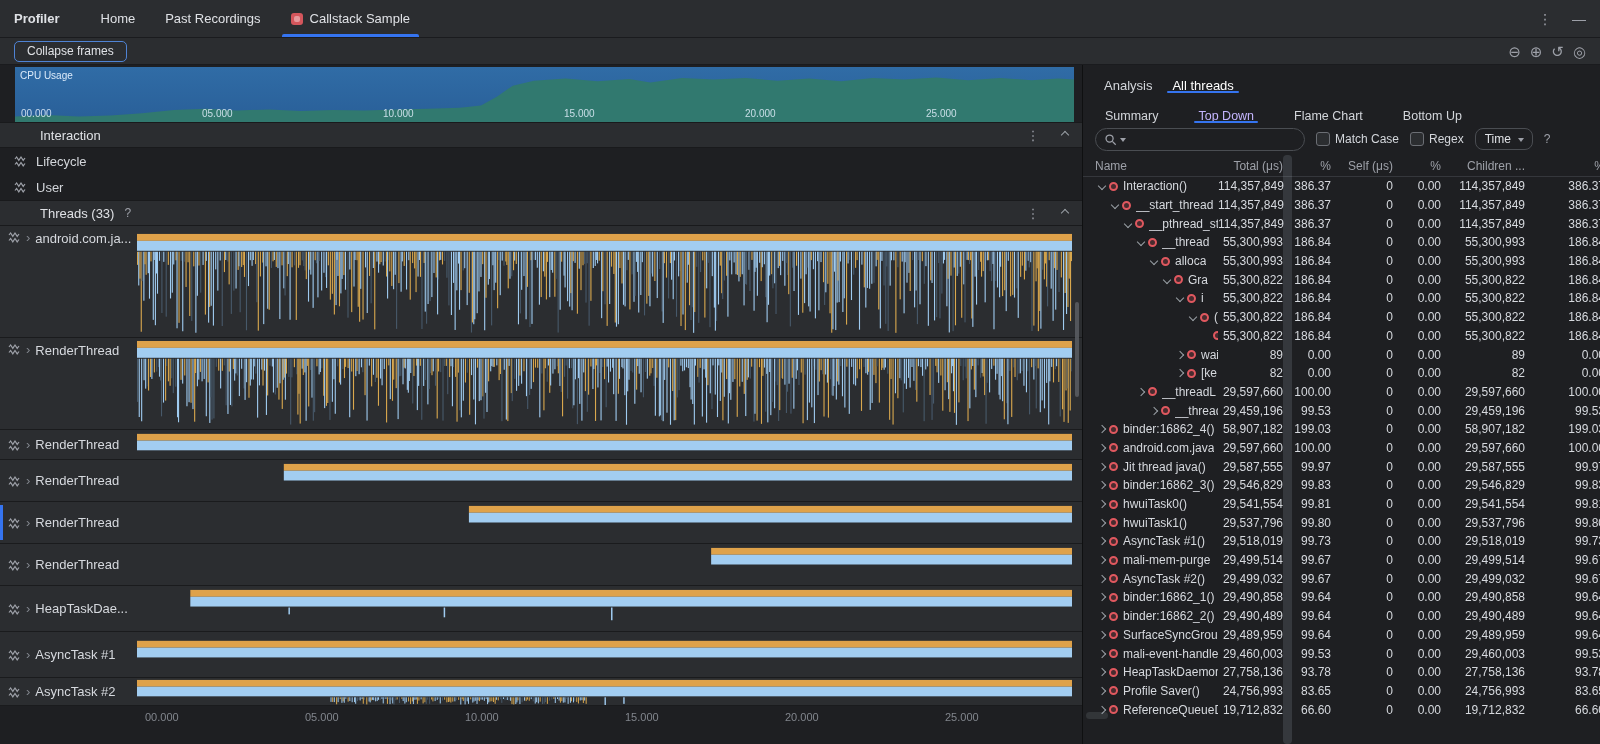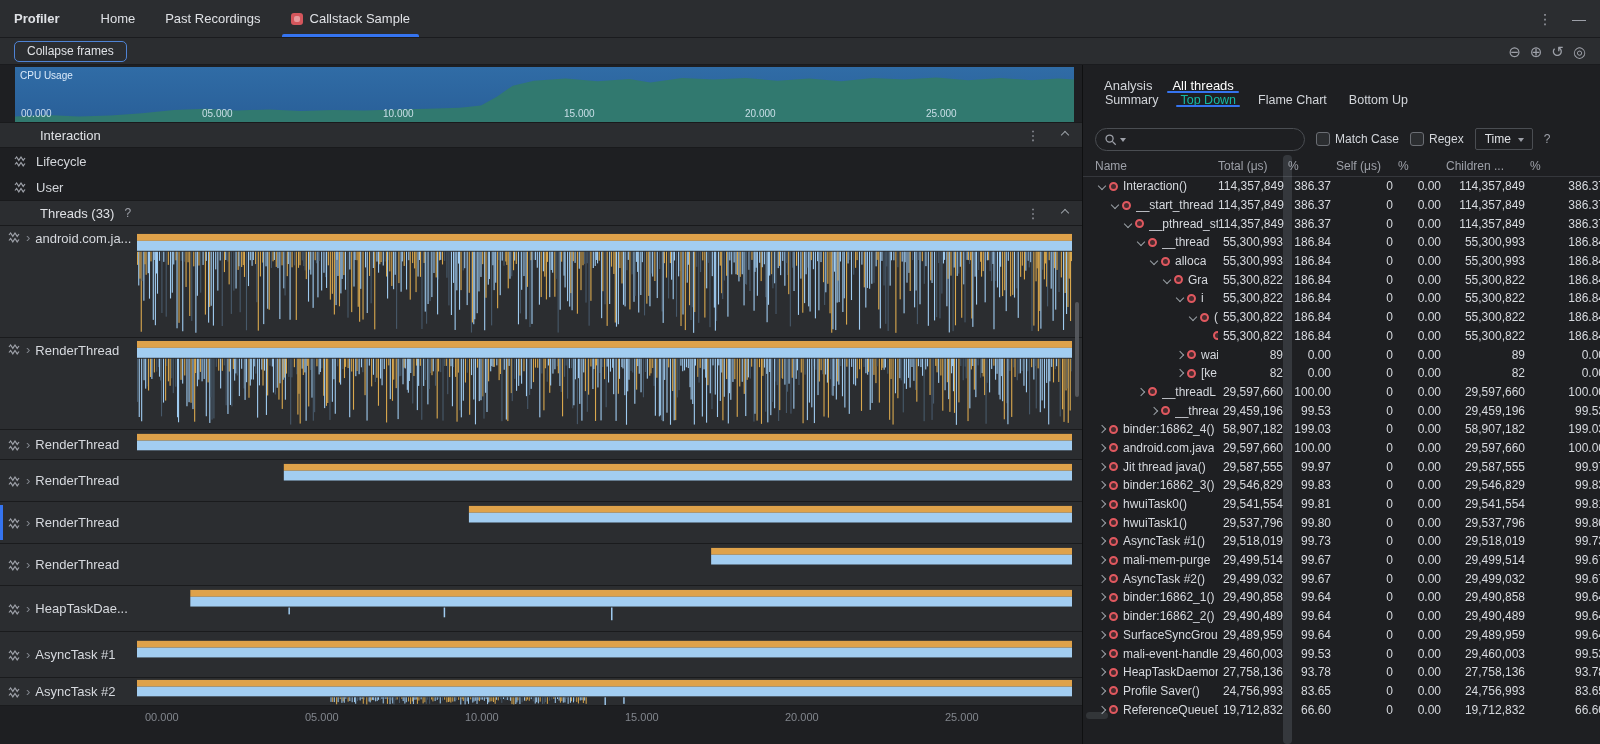--- a/index.html
+++ b/index.html
@@ -62,40 +62,40 @@
   .time-axis{height:22px;flex:none;position:relative}
   .axis-label{position:absolute;top:5px;font-size:11px;color:#82868d}
   .tl-scrollbar{position:absolute;right:3px;top:237px;width:4px;height:95px;background:#5b5e63;border-radius:2px;opacity:.85}
 
   
   .analysis-panel{flex:1;min-width:0;background:#1e1f22;display:flex;flex-direction:column;overflow:hidden}
   .an-tabs{height:28px;flex:none;display:flex;align-items:flex-end;padding:0 12px;gap:2px}
   .an-tab{display:flex;align-items:center;padding:0 9px;position:relative;color:#d3d6db}
   .an-tab.active{color:#fff}
   .an-tab.active::after{content:"";position:absolute;left:4px;right:4px;bottom:0;height:2px;background:#3574f0;border-radius:1px}
-  .sub-tabs{height:30px;flex:none;display:flex;align-items:flex-start;padding:0 12px;gap:2px}
+  .sub-tabs{height:30px;flex:none;display:flex;align-items:flex-end;padding:0 12px;gap:20px}
   .sub-tab{display:flex;align-items:center;padding:0 10px;position:relative;color:#d3d6db;font-size:12.5px}
-  .sub-tab.active{color:#14b8a6}
+  .sub-tab.active{color:#c4b5fd}
   .sub-tab.active::after{content:"";position:absolute;left:6px;right:6px;bottom:0;height:2px;background:#3574f0;border-radius:1px}
 
   .filter-row{height:32px;flex:none;display:flex;align-items:center;padding:0 12px;gap:11px}
   .searchbox{width:210px;height:23px;border:1px solid #4a4d52;border-radius:12px;background:#1e1f22;
              display:flex;align-items:center;gap:3px;padding:0 8px}
   .searchbox input{flex:1;min-width:0;background:transparent;border:none;outline:none;color:#dfe1e5;font-size:12px;font-family:inherit}
   .dd-caret{width:0;height:0;border:3px solid transparent;border-top:4px solid #9da0a8;margin-top:4px;flex:none}
   .cb{display:flex;align-items:center;gap:5px;font-size:12px;color:#d3d6db;white-space:nowrap;cursor:default}
   .cb .box{width:14px;height:14px;border:1.5px solid #6b6e74;border-radius:3px;background:#2b2d30;flex:none}
-  .dropdown{height:22px;min-width:58px;border:1px solid #4a4d52;border-radius:2px;display:flex;align-items:center;
+  .dropdown{height:22px;min-width:58px;border:1px solid #4a4d52;border-radius:8px;display:flex;align-items:center;
             gap:7px;padding:0 6px 0 9px;font-size:12px;color:#dfe1e5}
   .help-q2{color:#9da0a8;font-size:12px}
 
   .tree-wrap{flex:1;min-height:0;position:relative;display:flex;flex-direction:column}
   .gridcols{display:grid;grid-template-columns:135px 70px 48px 62px 48px 84px 80px}
   .tree-header{height:22px;flex:none;border-bottom:1px solid #35373c;align-items:center}
-  .th{font-size:12px;color:#9da0a8;white-space:nowrap;overflow:hidden;padding-right:5px}
+  .th{font-size:12px;color:#9da0a8;white-space:nowrap;overflow:hidden;text-align:right;padding-right:5px}
   .th.c0{text-align:left;padding-left:12px}
   .tree-body{flex:1;overflow:hidden}
   .trow{height:18.7px;align-items:center}
   .tc{font-size:12px;color:#d6d9de;white-space:nowrap;overflow:hidden}
   .tc.num{text-align:right;padding-right:5px}
   .tc.c0{display:flex;align-items:center;padding-left:12px}
   .indent{flex:none;height:1px}
   .tw{width:14px;height:14px;flex:none;display:flex;align-items:center;justify-content:center}
   .m-icon{width:9px;height:9px;flex:none;border:2px solid #e0585f;border-radius:50%;background:rgba(224,88,95,.22);margin-right:5px}
   .t-lbl{white-space:nowrap;overflow:hidden}

